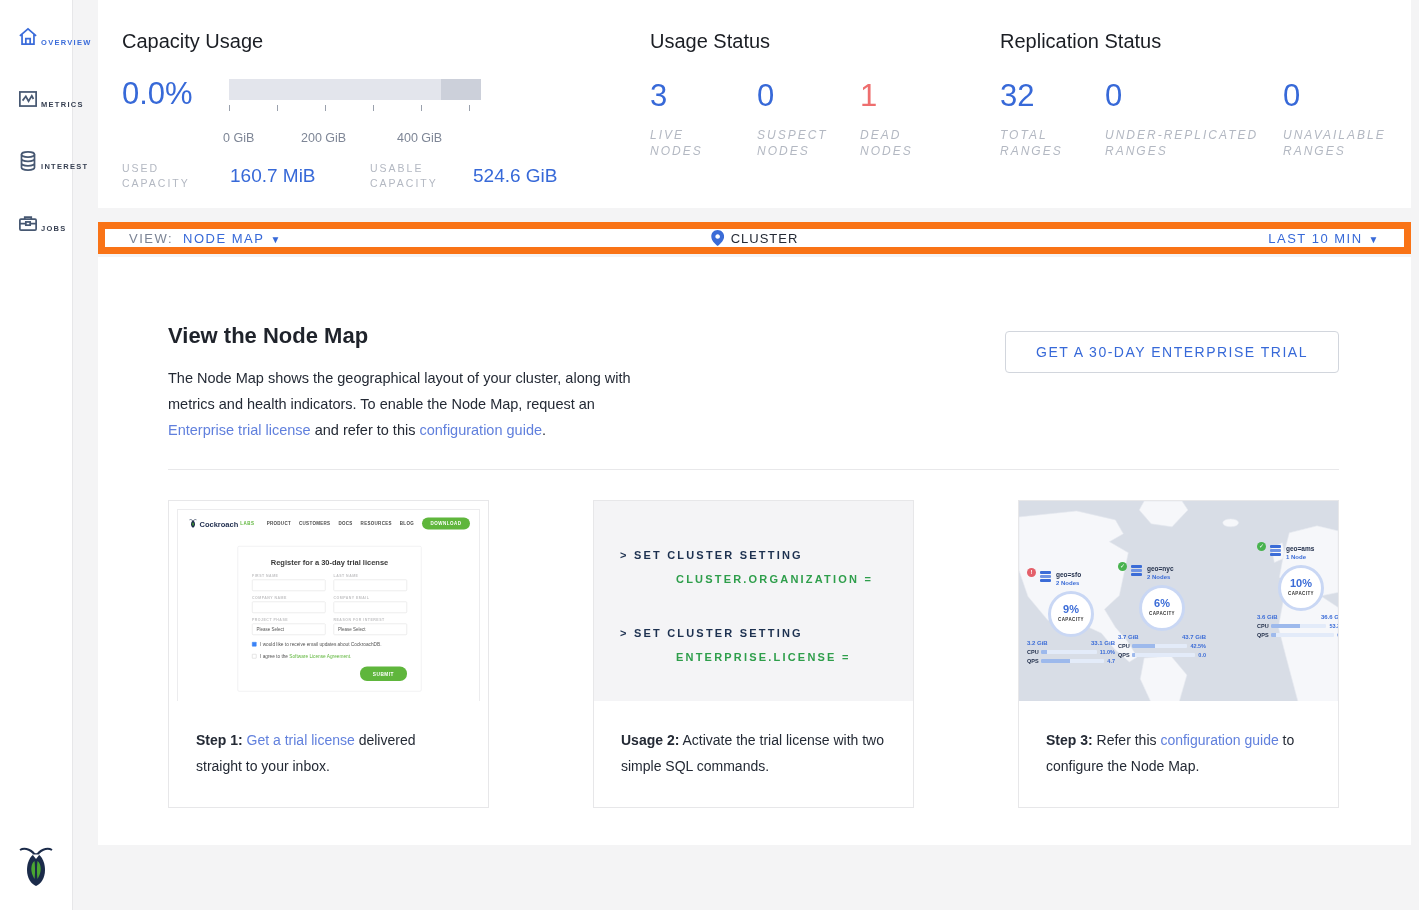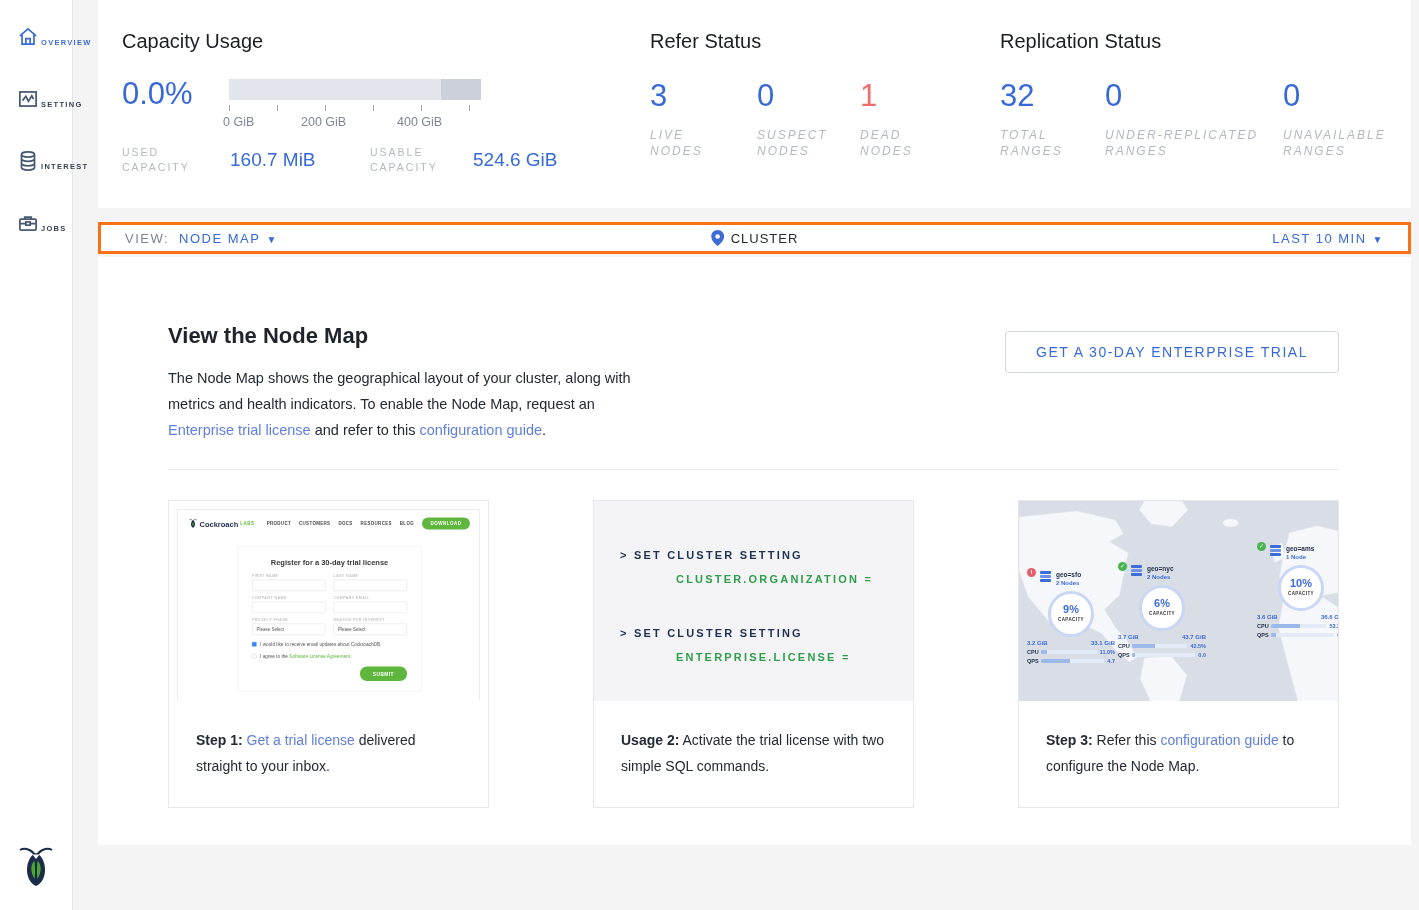--- a/index.html
+++ b/index.html
@@ -26,42 +26,42 @@
   .sec-node { width:350px; }
   .sec-rep { flex:1; }
 
   .cap-row { display:flex; margin-top:24px; }
   .cap-pct { font-size:31px; color:#3769d8; width:107px; line-height:34px; }
   .gauge { width:252px; margin-top:2px; }
   .gauge-bar { position:relative; height:21px; background:#e3e5ec; }
   .gauge-bar .dark-seg { position:absolute; top:0; bottom:0; left:84%; width:16%; background:#ccd0da; }
   .gauge-ticks { position:relative; height:7px; margin-top:5px; }
   .gauge-ticks i { position:absolute; top:0; width:1px; height:6px; background:#9aa1ad; }
-  .gauge-labels { position:relative; height:16px; margin-top:3px; font-size:12.5px; color:#7e8696; }
+  .gauge-labels { position:relative; height:16px; margin-top:19px; font-size:12.5px; color:#7e8696; }
   .gauge-labels span { position:absolute; white-space:nowrap; }
   .cap-stats { display:flex; align-items:center; margin-top:14px; }
   .cap-label { font-size:10.5px; letter-spacing:2px; color:#b3b8c2; line-height:15px; }
   .cap-label b { display:block; font-weight:normal; }
   .cap-val { font-size:19px; color:#3769d8; }
   .cap-stats .cap-label:nth-child(1){ width:108px; }
   .cap-stats .cap-val:nth-child(2){ width:140px; }
   .cap-stats .cap-label:nth-child(3){ width:103px; }
 
   .stats-row { display:flex; margin-top:26px; }
   .stat .stat-val { font-size:31px; color:#3769d8; line-height:34px; }
   .stat .stat-val.red { color:#ee6e6e; }
   .stat .stat-label { margin-top:14px; font-size:12px; letter-spacing:2px; color:#b3b8c2; line-height:16px;font-style:italic; }
   .stat .stat-label b { display:block; font-weight:normal; }
   .sec-node .stat:nth-child(1){ width:107px; }
   .sec-node .stat:nth-child(2){ width:103px; }
   .sec-rep  .stat:nth-child(1){ width:105px; }
   .sec-rep  .stat:nth-child(2){ width:178px; }
 
   
-  .view-bar { position:relative; margin-top:14px; height:32px; background:#fff; border:3px solid #f97316; display:flex; align-items:center; padding:0 24px; font-size:13px; letter-spacing:1.5px; }
+  .view-bar { position:relative; margin-top:14px; height:32px; background:#fff; border:7px solid #f97316; display:flex; align-items:center; padding:0 24px; font-size:13px; letter-spacing:1.5px; }
   .vb-label { color:#7b8495; margin-right:10px; }
   .vb-dropdown { color:#3769d8; cursor:pointer; }
   .vb-caret { font-size:10px; color:#3769d8; margin-left:6px; }
   .vb-center { position:absolute; left:50%; transform:translateX(-50%); display:flex; align-items:center; color:#242a35; letter-spacing:1px; cursor:pointer; }
   .vb-center svg { margin-right:7px; }
   .vb-right { margin-left:auto; color:#3769d8; cursor:pointer; letter-spacing:1.5px; }
 
   
   .map-panel { background:#fff; margin-top:3px; height:588px; padding:66px 72px 0 70px; }
   .mp-header { display:flex; justify-content:space-between; align-items:flex-start; }
@@ -140,21 +140,21 @@
     </span>
     <span class="nv-label">OVERVIEW</span>
   </a>
   <a class="nav-item">
     <span>
       <svg width="26" height="26" viewBox="0 0 24 24">
           <rect x="4.5" y="5.5" width="15" height="13"></rect>
           <path d="M7 13.5 L10 9.5 L12.5 14 L15.5 9 L17 12"></path>
         </svg>
     </span>
-    <span class="nv-label">SETTING</span>
+    <span class="nv-label">METRICS</span>
   </a>
   <a class="nav-item">
     <span>
       <svg width="26" height="26" viewBox="0 0 24 24">
           <ellipse cx="12" cy="6" rx="6" ry="2.4"></ellipse>
           <path d="M6 6 V18 C6 19.3 8.7 20.4 12 20.4 C15.3 20.4 18 19.3 18 18 V6 M6 10 C6 11.3 8.7 12.4 12 12.4 C15.3 12.4 18 11.3 18 10 M6 14 C6 15.3 8.7 16.4 12 16.4 C15.3 16.4 18 15.3 18 14"></path>
         </svg>
     </span>
     <span class="nv-label">INTEREST</span>
   </a>
@@ -216,21 +216,21 @@
         <div class="cap-val">160.7 MiB</div>
         <div class="cap-label">
             <b>USABLE</b>
             <b>CAPACITY</b>
           </div>
         <div class="cap-val">524.6 GiB</div>
       </div>
     </div>
 
     <div class="sec-node">
-      <h2>Refer Status</h2>
+      <h2>Usage Status</h2>
       <div class="stats-row">
         <div class="stat">
           <div class="stat-val">3</div>
           <div class="stat-label">
               <b>LIVE</b>
               <b>NODES</b>
             </div>
         </div>
         <div class="stat">
           <div class="stat-val">0</div>

